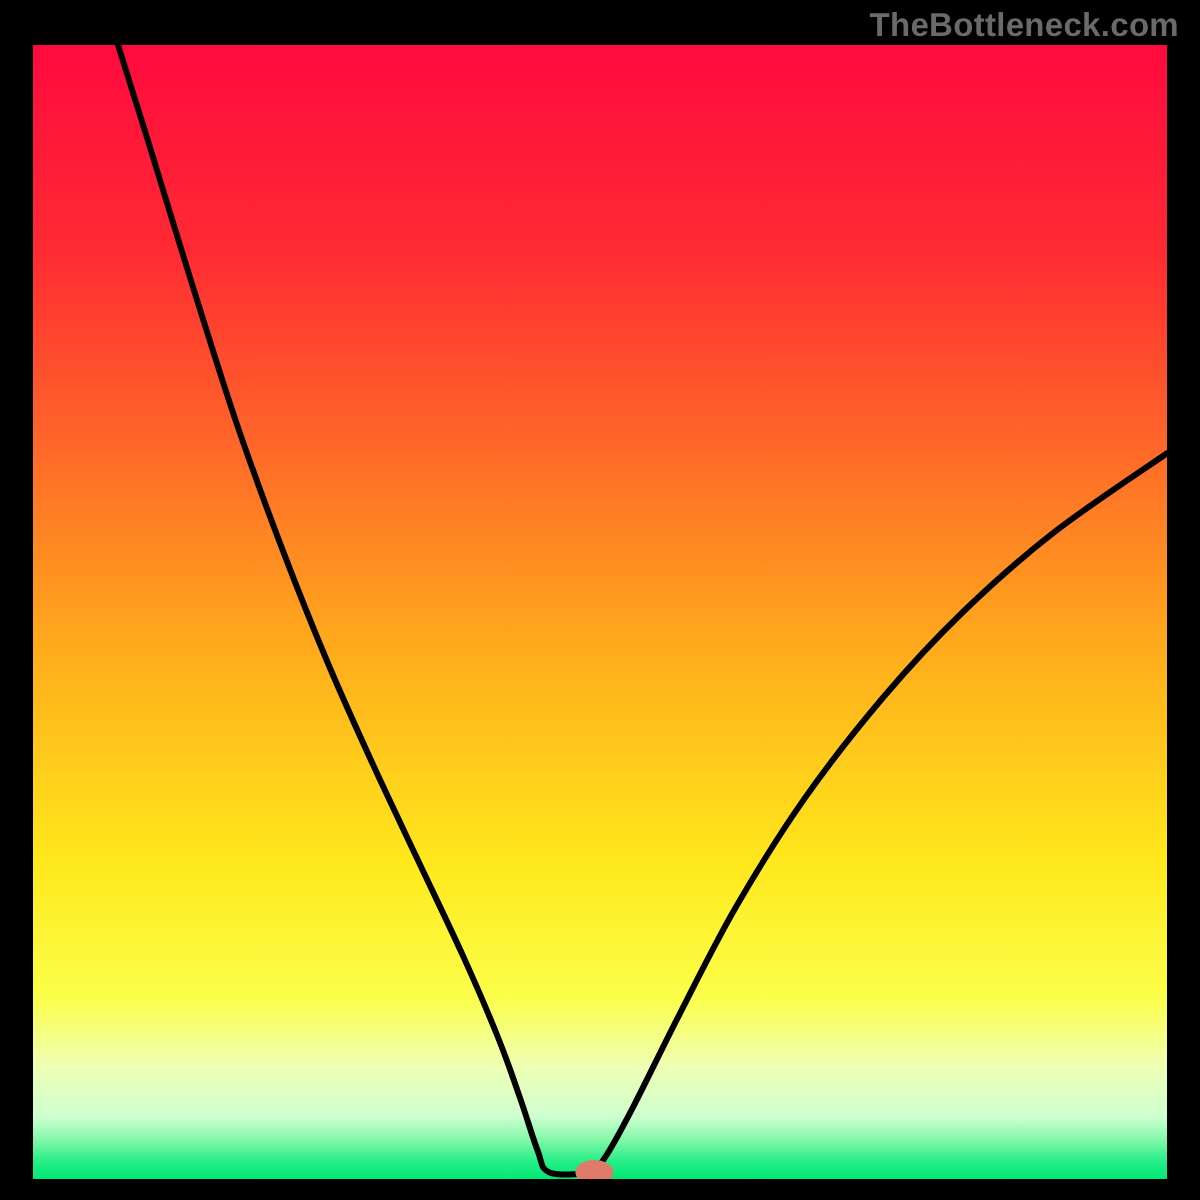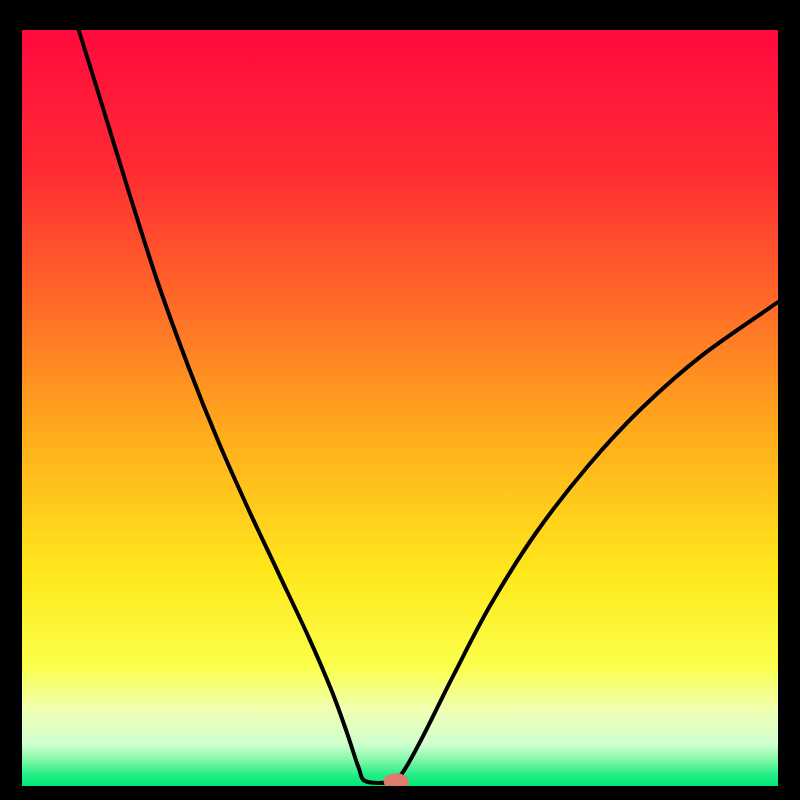--- a/index.html
+++ b/index.html
@@ -33,20 +33,21 @@
     top: 30px;
     width: 756px;
     height: 756px;
     display: block;
   }
 </style>
 </head>
 <body>
 <div class="frame">
 
+  <div class="watermark">TheBottleneck.com</div>
 
   <svg class="plot" viewBox="0 0 100 100" preserveAspectRatio="none">
     <defs>
       <linearGradient id="bgGrad" x1="0" y1="0" x2="0" y2="1">
       <stop offset="0.00%" stop-color="#ff0a3e"></stop>
           <stop offset="18.00%" stop-color="#ff2a33"></stop>
           <stop offset="36.00%" stop-color="#ff6a28"></stop>
           <stop offset="54.00%" stop-color="#ffae1c"></stop>
           <stop offset="72.00%" stop-color="#ffe81c"></stop>
           <stop offset="84.00%" stop-color="#fbff4a"></stop>

